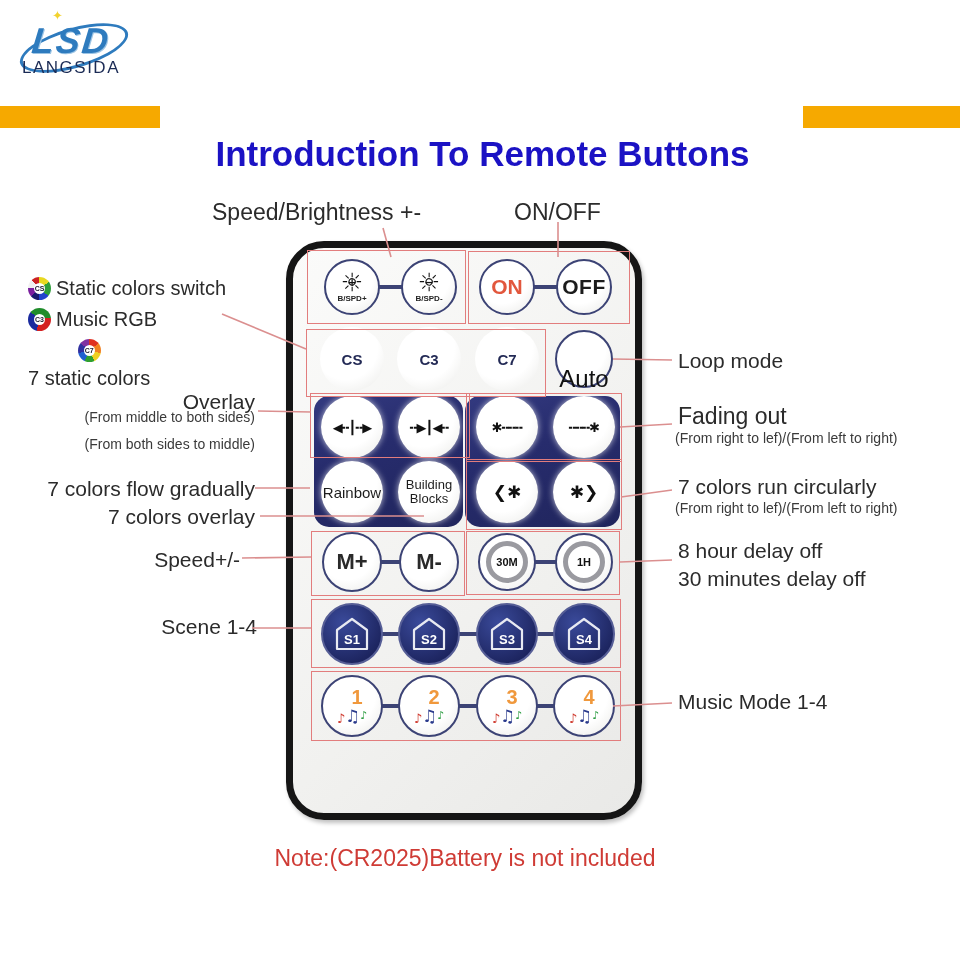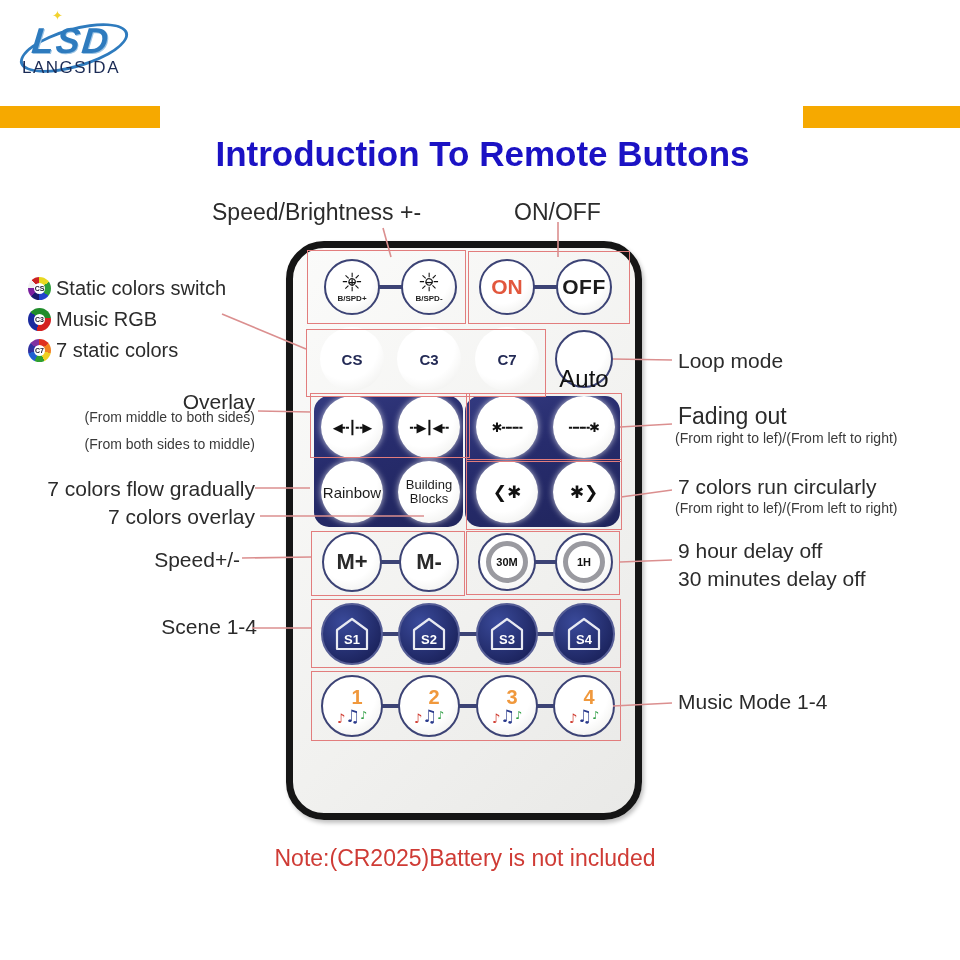--- a/index.html
+++ b/index.html
@@ -114,41 +114,41 @@
         <span class="core">CS</span>
       </span>
     <span>Static colors switch</span>
   </div>
   <div class="ann-row" style="left:28px;top:308px;">
     <span class="mini c3-bg">
         <span class="core">C3</span>
       </span>
     <span>Music RGB</span>
   </div>
-  <div class="ann-row" style="left:28px;top:339px;">
+  <div class="ann-row" style="left:28px;top:339px;flex-direction:column;">
     <span class="mini c7-bg">
         <span class="core">C7</span>
       </span>
     <span>7 static colors</span>
   </div>
 
   <div class="ann f21 alignr" style="right:705px;top:390px;">Overlay</div>
   <div class="ann f14 alignr" style="right:705px;top:409px;">(From middle to both sides)</div>
   <div class="ann f14 alignr" style="right:705px;top:436px;text-align:center;">(From both sides to middle)</div>
   <div class="ann f21 alignr" style="right:705px;top:477px;">7 colors flow gradually</div>
   <div class="ann f21 alignr" style="right:705px;top:505px;">7 colors overlay</div>
   <div class="ann f21 alignr" style="right:720px;top:548px;">Speed+/-</div>
   <div class="ann f21 alignr" style="right:703px;top:615px;">Scene 1-4</div>
 
   <div class="ann f21" style="left:678px;top:349px;">Loop mode</div>
   <div class="ann f23" style="left:678px;top:403px;">Fading out</div>
   <div class="ann f14" style="left:675px;top:430px;">(From right to lef)/(From left to right)</div>
   <div class="ann f21" style="left:678px;top:475px;">7 colors run circularly</div>
   <div class="ann f14" style="left:675px;top:500px;">(From right to lef)/(From left to right)</div>
-  <div class="ann f21" style="left:678px;top:539px;">9 hour delay off</div>
+  <div class="ann f21" style="left:678px;top:539px;">8 hour delay off</div>
   <div class="ann f21" style="left:678px;top:567px;">30 minutes delay off</div>
   <div class="ann f21" style="left:678px;top:690px;">Music Mode 1-4</div>
 
   <div class="remote-body"></div>
   <div class="panel" style="left:314px;top:396px;width:149px;height:131px;"></div>
   <div class="panel" style="left:465px;top:396px;width:155px;height:131px;"></div>
 
   <div class="conn" style="left:378px;top:285px;width:25px;"></div>
   <div class="conn" style="left:533px;top:285px;width:25px;"></div>
   <div class="conn" style="left:378px;top:560px;width:25px;"></div>

